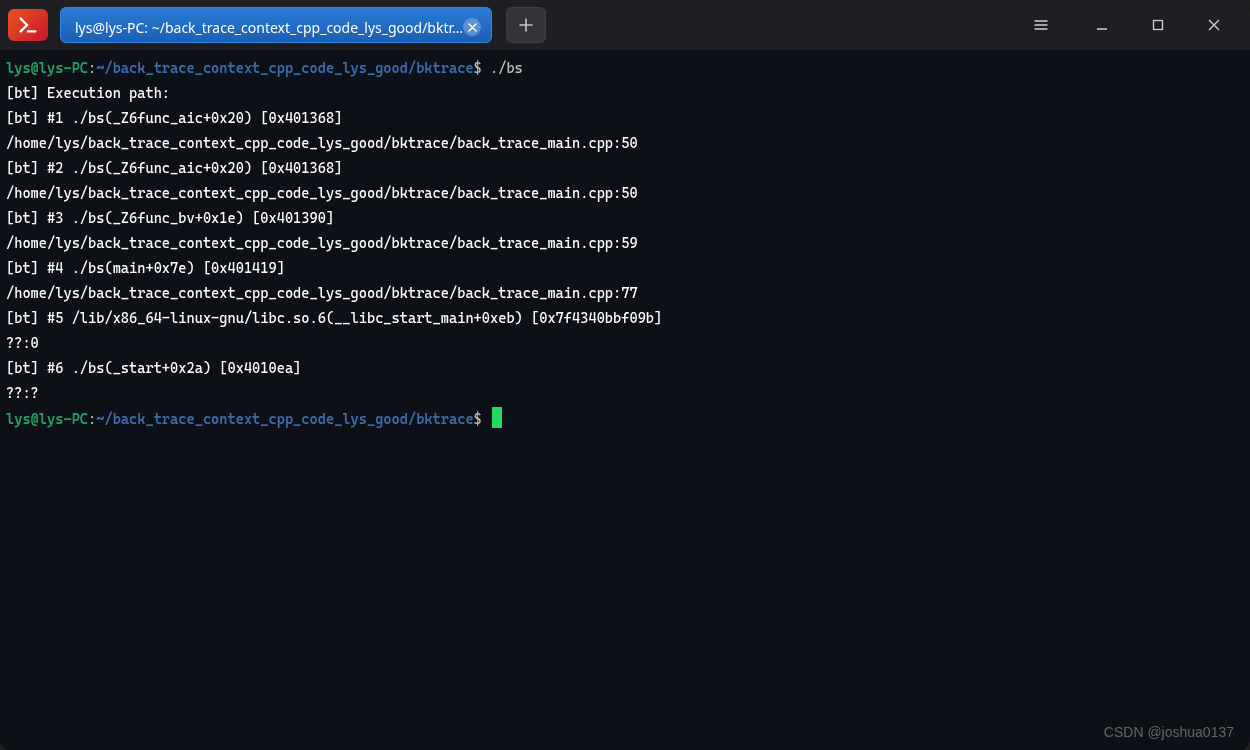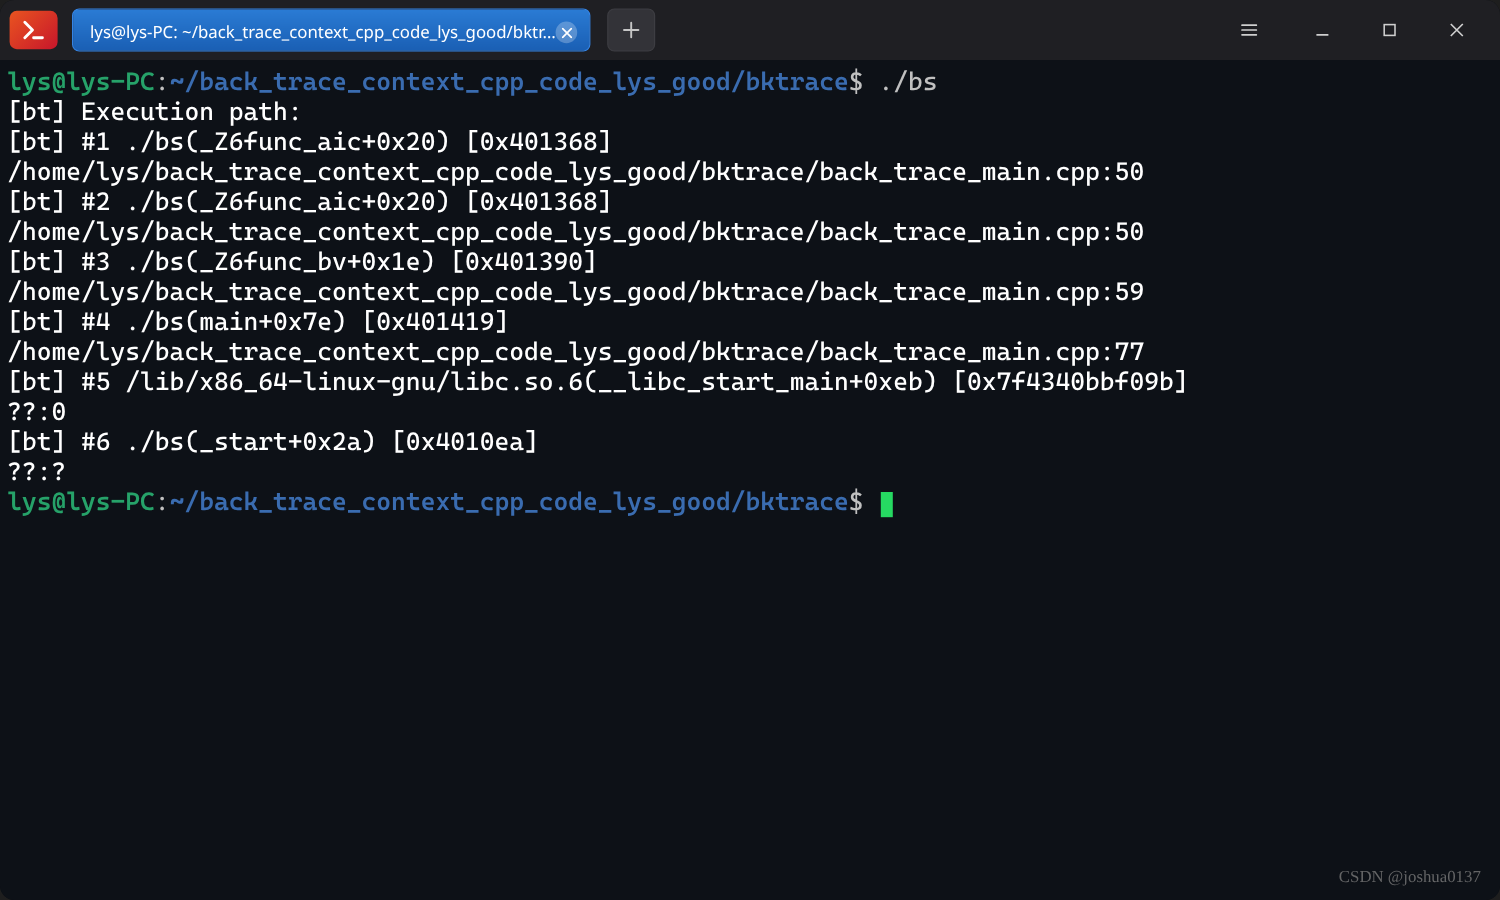--- a/index.html
+++ b/index.html
@@ -87,21 +87,21 @@
     display: flex; align-items: center; justify-content: center;
     color: #cfcfcf; cursor: pointer;
     margin-right: 4px;
   }
   .hamburger svg, .win-btn svg { width: 14px; height: 14px; }
   
   .terminal {
     flex: 1;
     background: #0d1117;
     padding: 6px 6px 6px 6px;
-    font-size: 21px;
+    font-size: 14px;
     line-height: 25px;
     letter-spacing: 0;
     white-space: pre;
     overflow: hidden;
     color: #c0c0c0;
   }
   .line { white-space: pre; }
   .user { color: #26a269; font-weight: 600; }
   .path { color: #3a6cb0; font-weight: 600; }
   .dollar { color: #c0c0c0; }
@@ -112,21 +112,21 @@
     width: 10px; height: 21px;
     background: #26d962;
     vertical-align: text-bottom;
     margin-left: 2px;
     position: relative; top: 1px;
   }
   .watermark {
     position: absolute;
     right: 16px; bottom: 10px;
     color: #7a7a7a;
-    font-family: Liberation Serif, serif;
+    font-family: Liberation Sans, sans-serif;
     font-size: 14px;
     opacity: 0.8;
     pointer-events: none;
   }
 </style>
 </head>
 <body>
 
 <div class="window">
 

